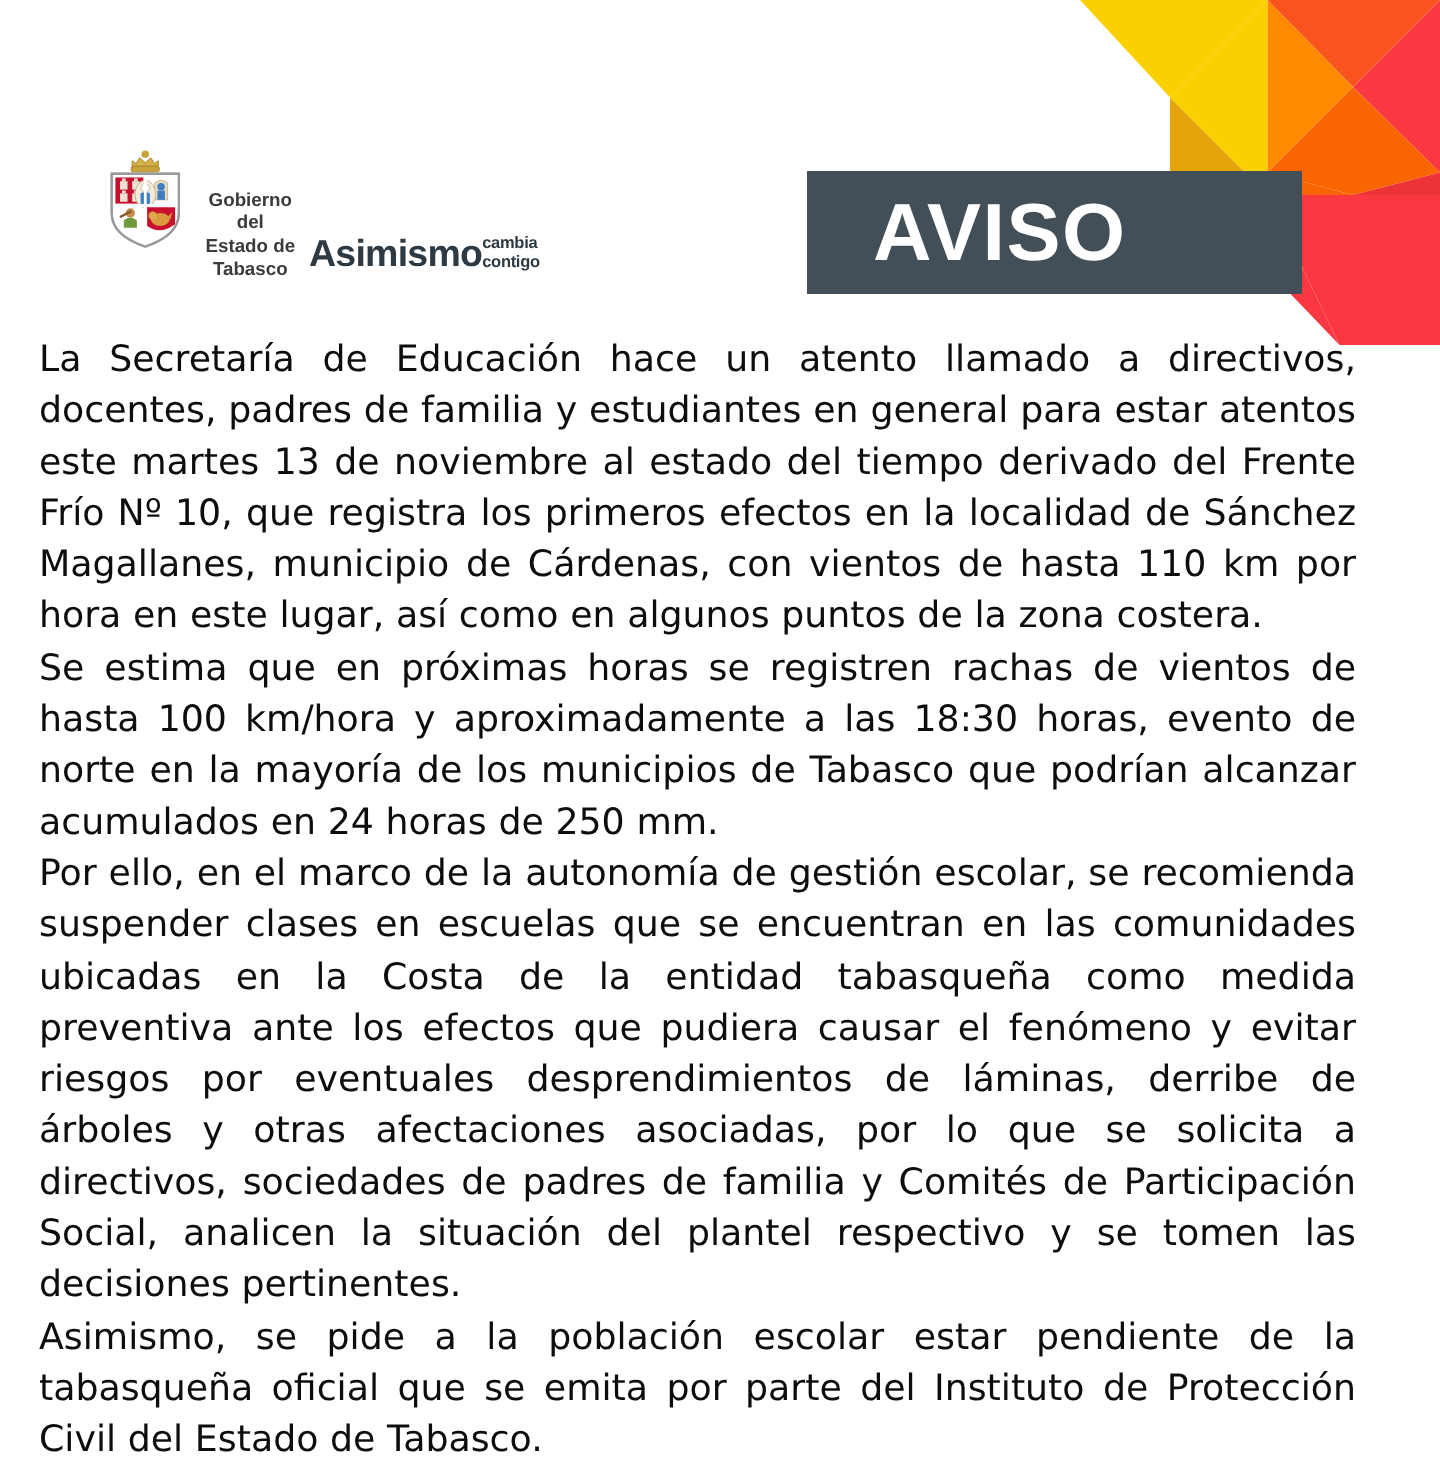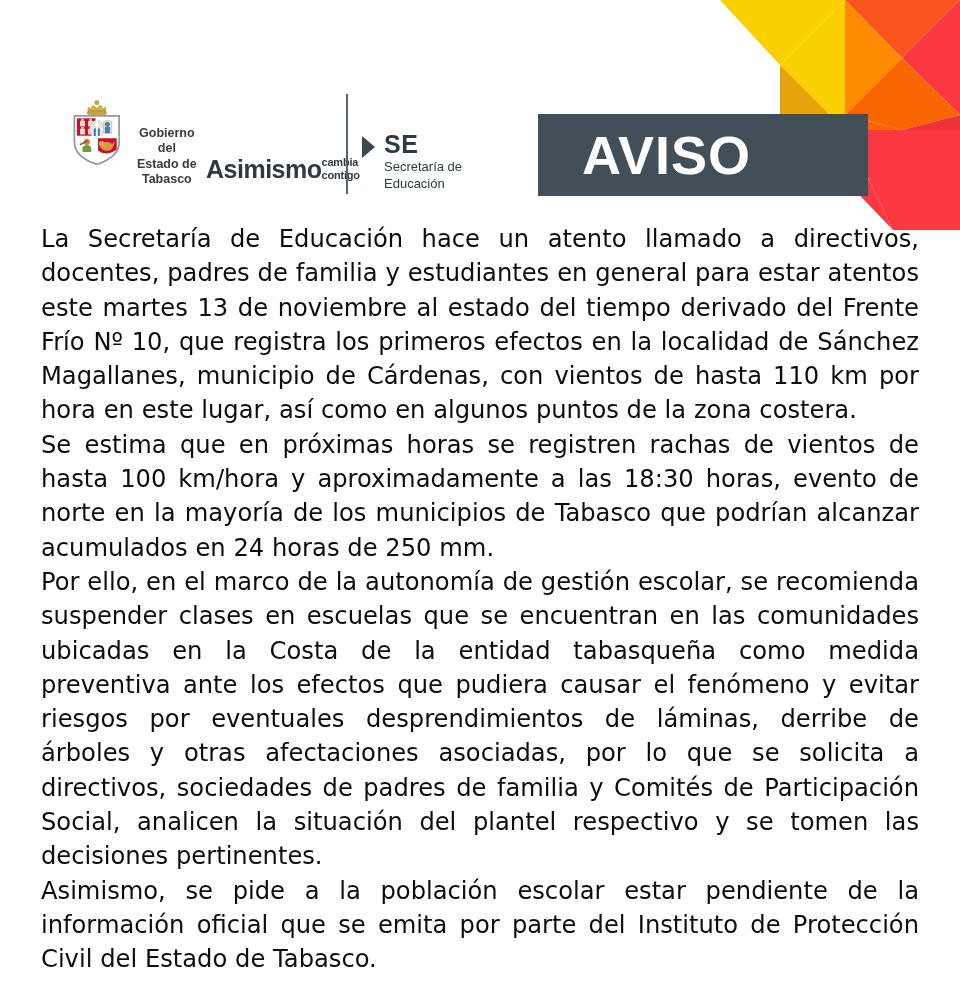--- a/index.html
+++ b/index.html
@@ -145,21 +145,21 @@
     color: #2e3a43;
     line-height: 1.28;
     margin-top: 2px;
     font-family: "Liberation Sans", sans-serif;
     white-space: pre-line;
   }
 
   
   #notice-body {
     position: absolute;
-    left: 41px;
+    left: 26px;
     top: 222px;
     width: 878px;
   }
   .notice-paragraph {
     text-align: justify;
     text-align-last: left;
     font-size: 24.2px;
     line-height: 34.3px;
     color: #0d0d0d;
     margin: 0;
@@ -281,29 +281,20 @@
         <polygon points="52,48 74,48 52,70" fill="#FFDD33"></polygon>
         <polygon points="30,70 52,70 30,92" fill="#F5C400"></polygon>
         <polygon points="52,70 52,92 30,92" fill="#29ABE2"></polygon>
         <polygon points="52,70 70,70 52,92" fill="#4EC3EC"></polygon>
       </g>
     </svg>
     <div id="tabasco-wordmark">Asimismo</div>
     <div id="tabasco-tagline">cambia contigo</div>
   </div>
 
-  <div id="se-block">
-    <div id="se-divider"></div>
-    <div id="se-arrow"></div>
-    <div id="se-text">
-      <div id="se-abbr">SE</div>
-      <div id="se-name">Secretaría de
-Educación</div>
-    </div>
-  </div>
 </div>
 
 <div id="notice-body">
   <p class="notice-paragraph">La Secretaría de Educación hace un atento llamado a directivos, docentes, padres de familia y estudiantes en general para estar atentos este martes 13 de noviembre al estado del tiempo derivado del Frente Frío Nº 10, que registra los primeros efectos en la localidad de Sánchez Magallanes, municipio de Cárdenas, con vientos de hasta 110 km por hora en este lugar, así como en algunos puntos de la zona costera.</p>
   <p class="notice-paragraph">Se estima que en próximas horas se registren rachas de vientos de hasta 100 km/hora y aproximadamente a las 18:30 horas, evento de norte en la mayoría de los municipios de Tabasco que podrían alcanzar acumulados en 24 horas de 250 mm.</p>
   <p class="notice-paragraph">Por ello, en el marco de la autonomía de gestión escolar, se recomienda suspender clases en escuelas que se encuentran en las comunidades ubicadas en la Costa de la entidad tabasqueña como medida preventiva ante los efectos que pudiera causar el fenómeno y evitar riesgos por eventuales desprendimientos de láminas, derribe de árboles y otras afectaciones asociadas, por lo que se solicita a directivos, sociedades de padres de familia y Comités de Participación Social, analicen la situación del plantel respectivo y se tomen las decisiones pertinentes.</p>
-  <p class="notice-paragraph">Asimismo, se pide a la población escolar estar pendiente de la información oficial que se emita por parte del Instituto de Protección Civil del Estado de Tabasco.</p>
+  <p class="notice-paragraph">Asimismo, se pide a la población escolar estar pendiente de la tabasqueña oficial que se emita por parte del Instituto de Protección Civil del Estado de Tabasco.</p>
 </div>
 
 </body></html>

